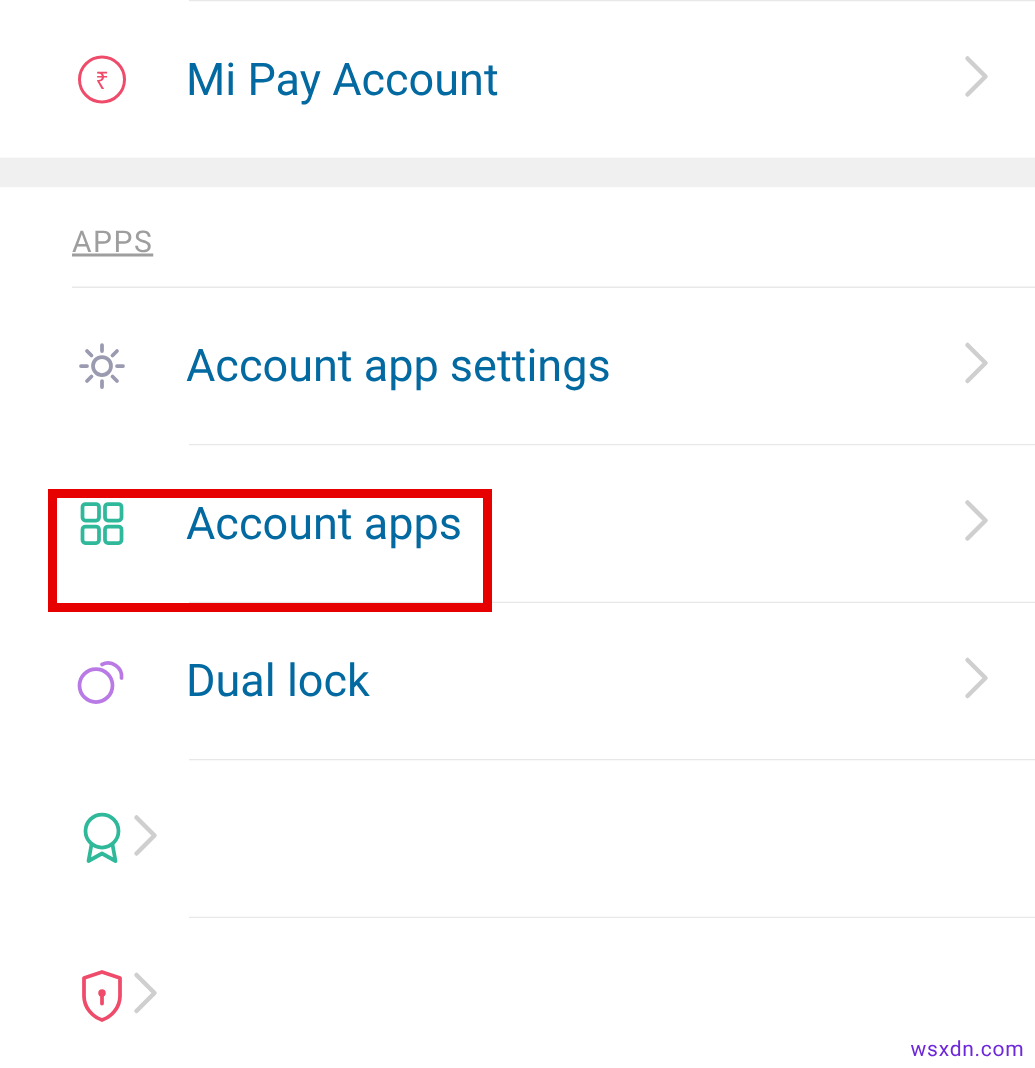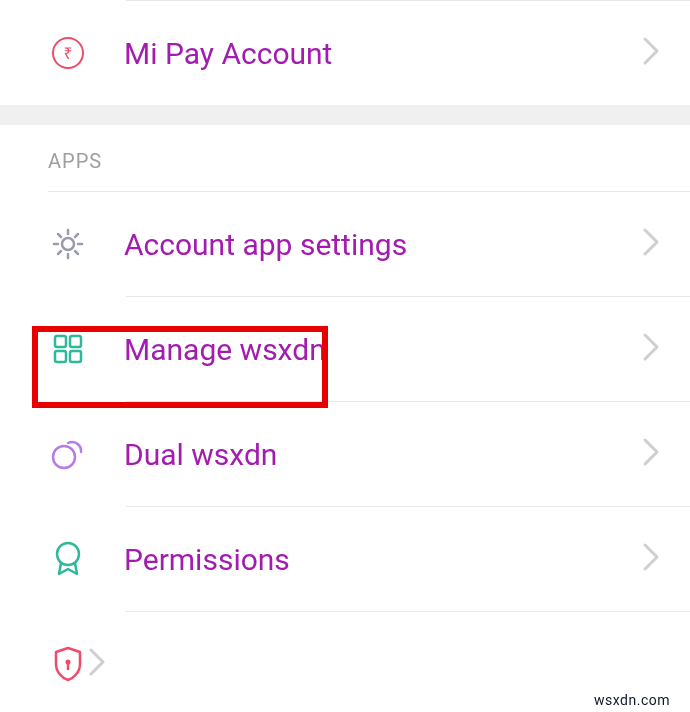--- a/index.html
+++ b/index.html
@@ -20,40 +20,41 @@
     .section-gap {
       height: 20px;
       background: #f0f0f0;
     }
     .section-header {
       padding: 24px 56px 18px 48px;
       color: #9e9e9e;
       font-size: 20px;
       letter-spacing: 1px;
       background: #fff;
+      text-decoration: underline;
     }
     .row {
       display: flex;
       align-items: center;
       height: 104px;
       padding: 0 30px 0 48px;
       background: #fff;
       position: relative;
     }
     .row .icon-wrap {
       width: 40px;
       height: 40px;
       display: flex;
       align-items: center;
       justify-content: center;
       flex-shrink: 0;
     }
     .row .label {
       font-size: 30px;
-      color: #a21caf;
+      color: #0369a1;
       margin-left: 36px;
       flex: 1;
     }
     .chevron {
       color: #cfcfcf;
       flex-shrink: 0;
     }
     .divider {
       height: 1px;
       background: #e8e8e8;
@@ -68,24 +69,24 @@
       position: absolute;
       border: 6px solid #e60000;
       left: 32px;
       top: 326px;
       width: 296px;
       height: 82px;
       pointer-events: none;
     }
     .wm-horizontal {
       position: absolute;
-      right: 20px;
+      right: 7px;
       bottom: 4px;
       font-size: 14px;
-      color: #0f172a;
+      color: #6d28d9;
       letter-spacing: 0.5px;
     }
   </style>
 </head>
 <body>
 
 <div class="section">
   <div class="divider"></div>
   <div class="row">
     <span class="icon-wrap">
@@ -136,53 +137,52 @@
 
   <div class="row">
     <span class="icon-wrap">
       <svg width="30" height="30" viewBox="0 0 30 30">
         <rect x="2" y="2" width="11" height="11" rx="2" fill="none" stroke="#2fb89a" stroke-width="2.5"></rect>
         <rect x="17" y="2" width="11" height="11" rx="2" fill="none" stroke="#2fb89a" stroke-width="2.5"></rect>
         <rect x="2" y="17" width="11" height="11" rx="2" fill="none" stroke="#2fb89a" stroke-width="2.5"></rect>
         <rect x="17" y="17" width="11" height="11" rx="2" fill="none" stroke="#2fb89a" stroke-width="2.5"></rect>
       </svg>
     </span>
-    <span class="label">Manage wsxdn</span>
+    <span class="label">Account apps</span>
     <span class="chevron">
       <svg width="18" height="30" viewBox="0 0 18 30">
           <path d="M3 3 L15 15 L3 27" fill="none" stroke="#cfcfcf" stroke-width="3" stroke-linecap="round" stroke-linejoin="round"></path>
         </svg>
     </span>
   </div>
   <div class="divider"></div>
 
   <div class="row">
     <span class="icon-wrap">
       <svg width="34" height="34" viewBox="0 0 34 34">
         <circle cx="13" cy="20" r="11" fill="none" stroke="#b97ae6" stroke-width="2.5"></circle>
         <path d="M 17 6 A 9 9 0 0 1 30 15" fill="none" stroke="#b97ae6" stroke-width="2.5" stroke-linecap="round"></path>
       </svg>
     </span>
-    <span class="label">Dual wsxdn</span>
+    <span class="label">Dual lock</span>
     <span class="chevron">
       <svg width="18" height="30" viewBox="0 0 18 30">
           <path d="M3 3 L15 15 L3 27" fill="none" stroke="#cfcfcf" stroke-width="3" stroke-linecap="round" stroke-linejoin="round"></path>
         </svg>
     </span>
   </div>
   <div class="divider"></div>
 
   <div class="row">
     <span class="icon-wrap">
       <svg width="32" height="36" viewBox="0 0 32 36">
         <circle cx="16" cy="13" r="11" fill="none" stroke="#2fb89a" stroke-width="2.5"></circle>
         <path d="M 9 22 L 7 33 L 16 28 L 25 33 L 23 22" fill="none" stroke="#2fb89a" stroke-width="2.5" stroke-linejoin="round"></path>
       </svg>
     </span>
-    <span class="label">Permissions</span>
     <span class="chevron">
       <svg width="18" height="30" viewBox="0 0 18 30">
           <path d="M3 3 L15 15 L3 27" fill="none" stroke="#cfcfcf" stroke-width="3" stroke-linecap="round" stroke-linejoin="round"></path>
         </svg>
     </span>
   </div>
   <div class="divider"></div>
 
   <div class="row">
     <span class="icon-wrap">

